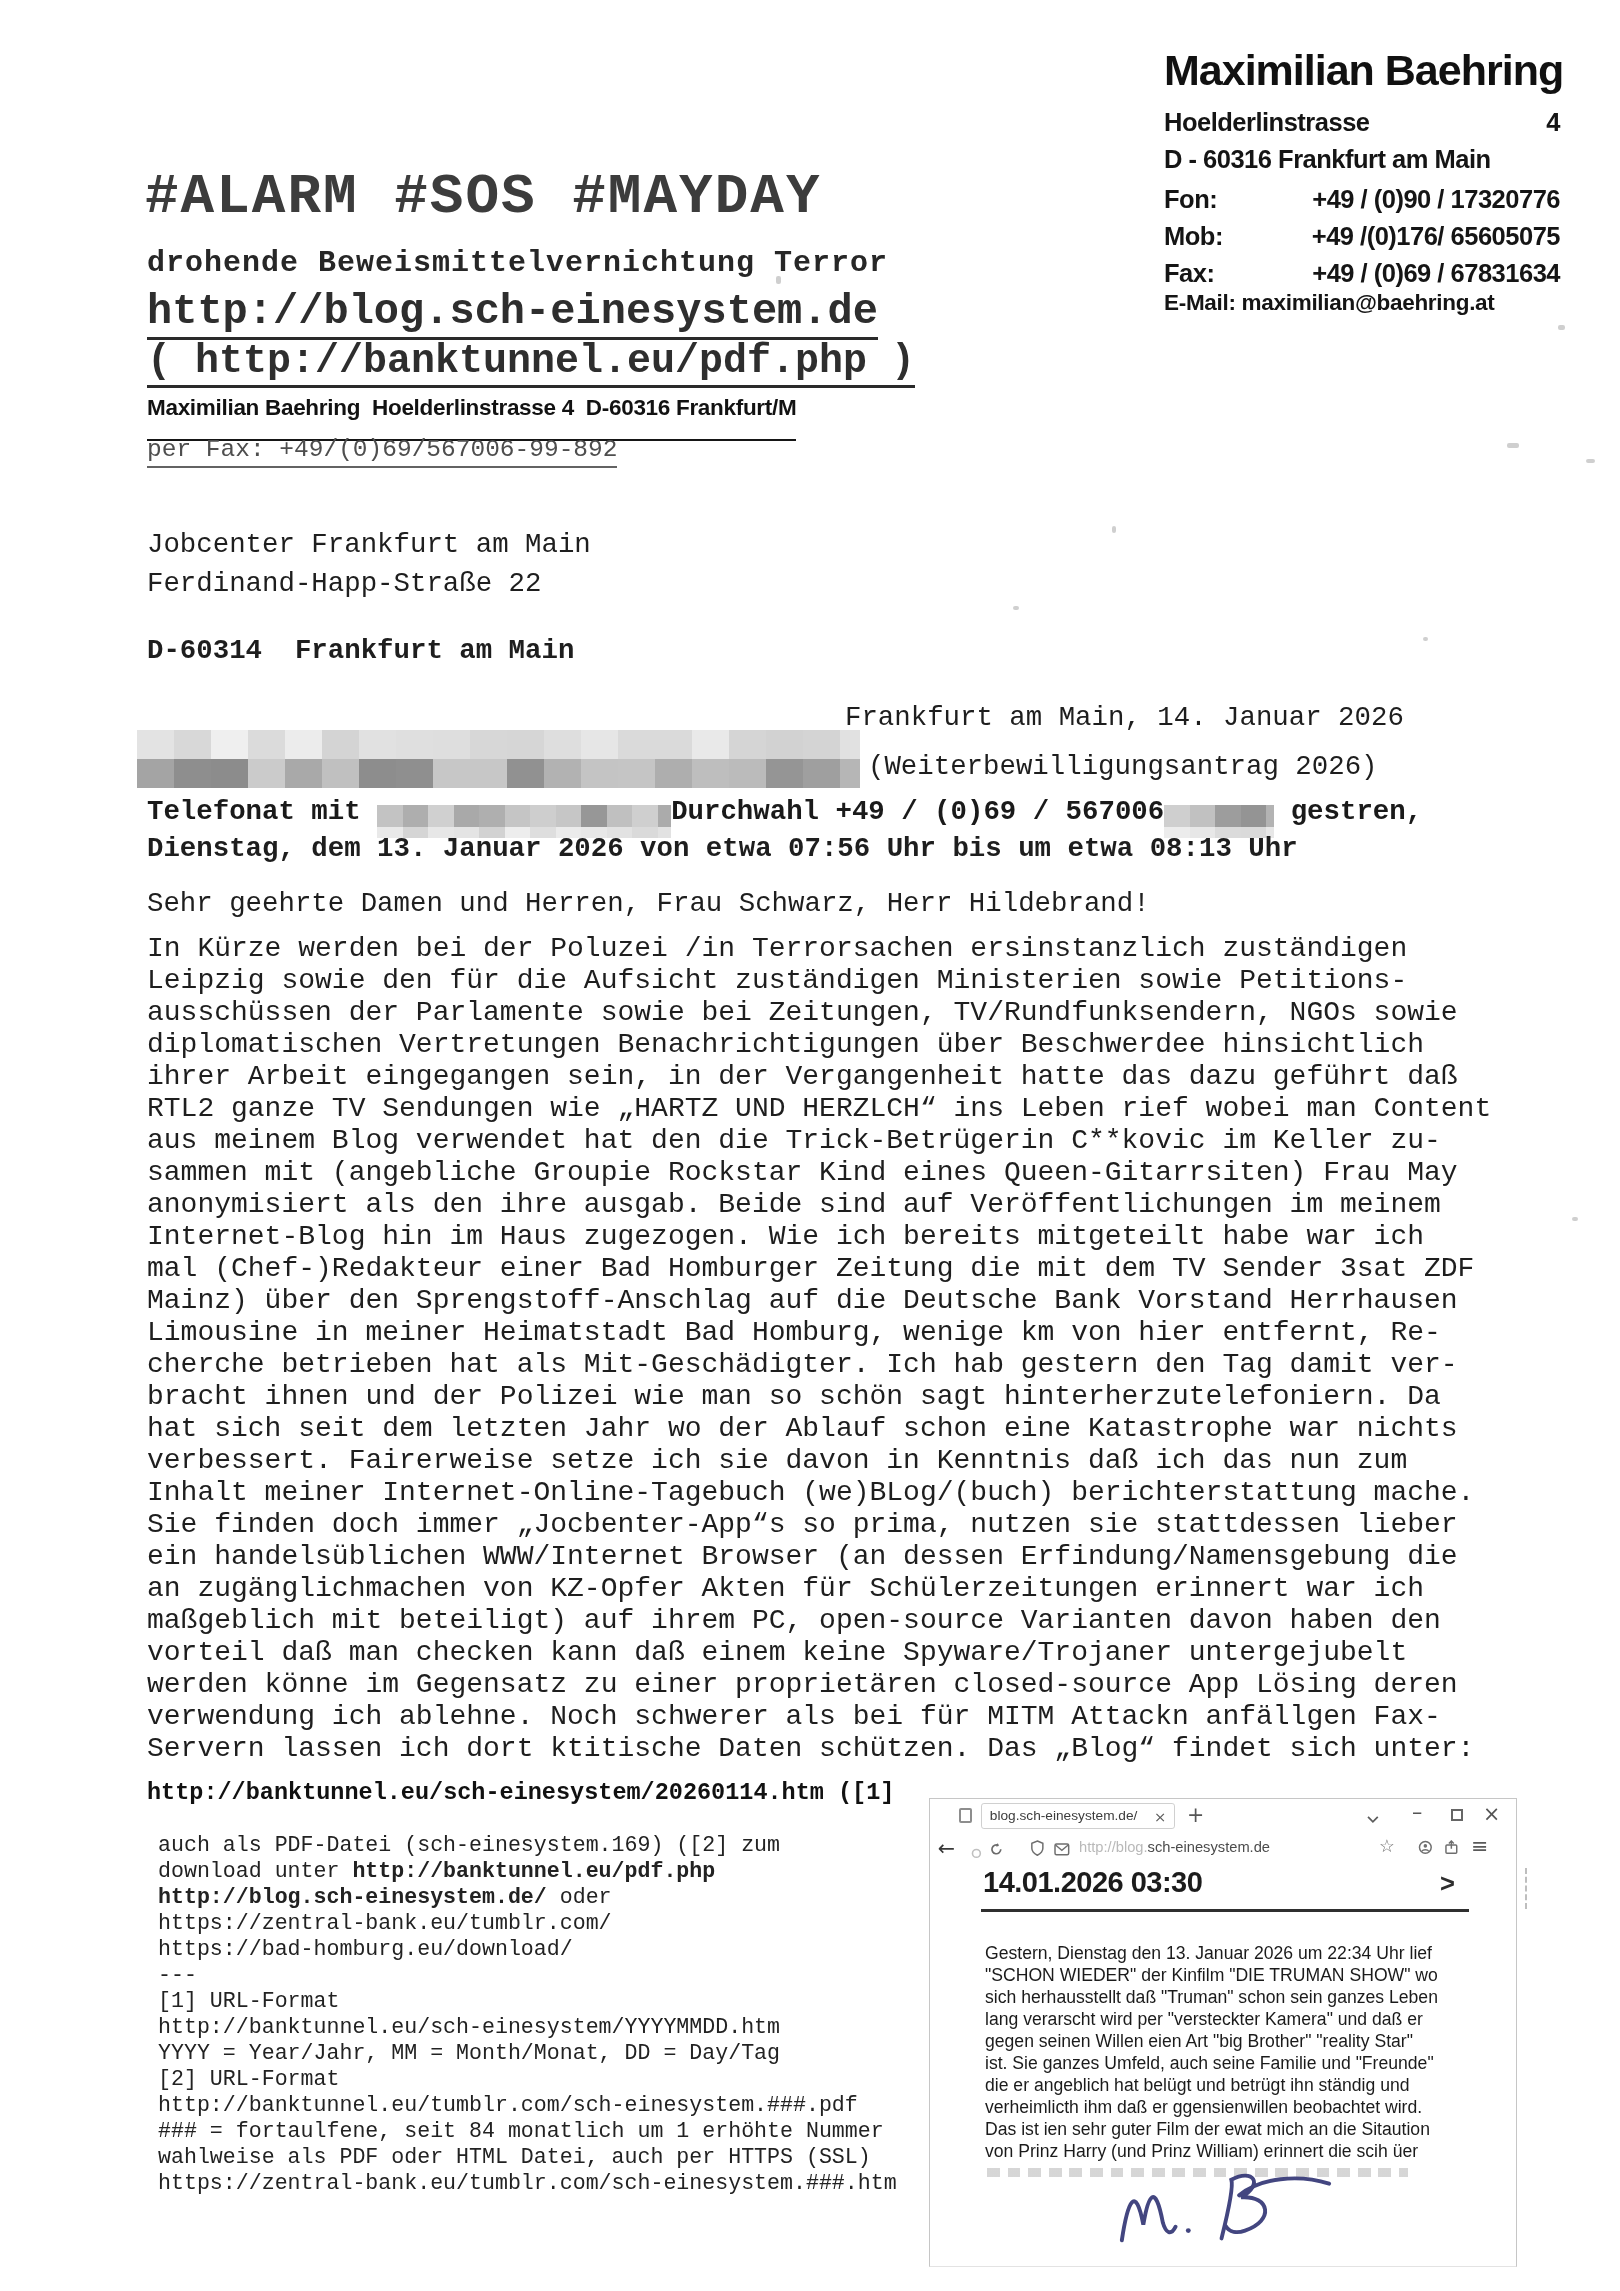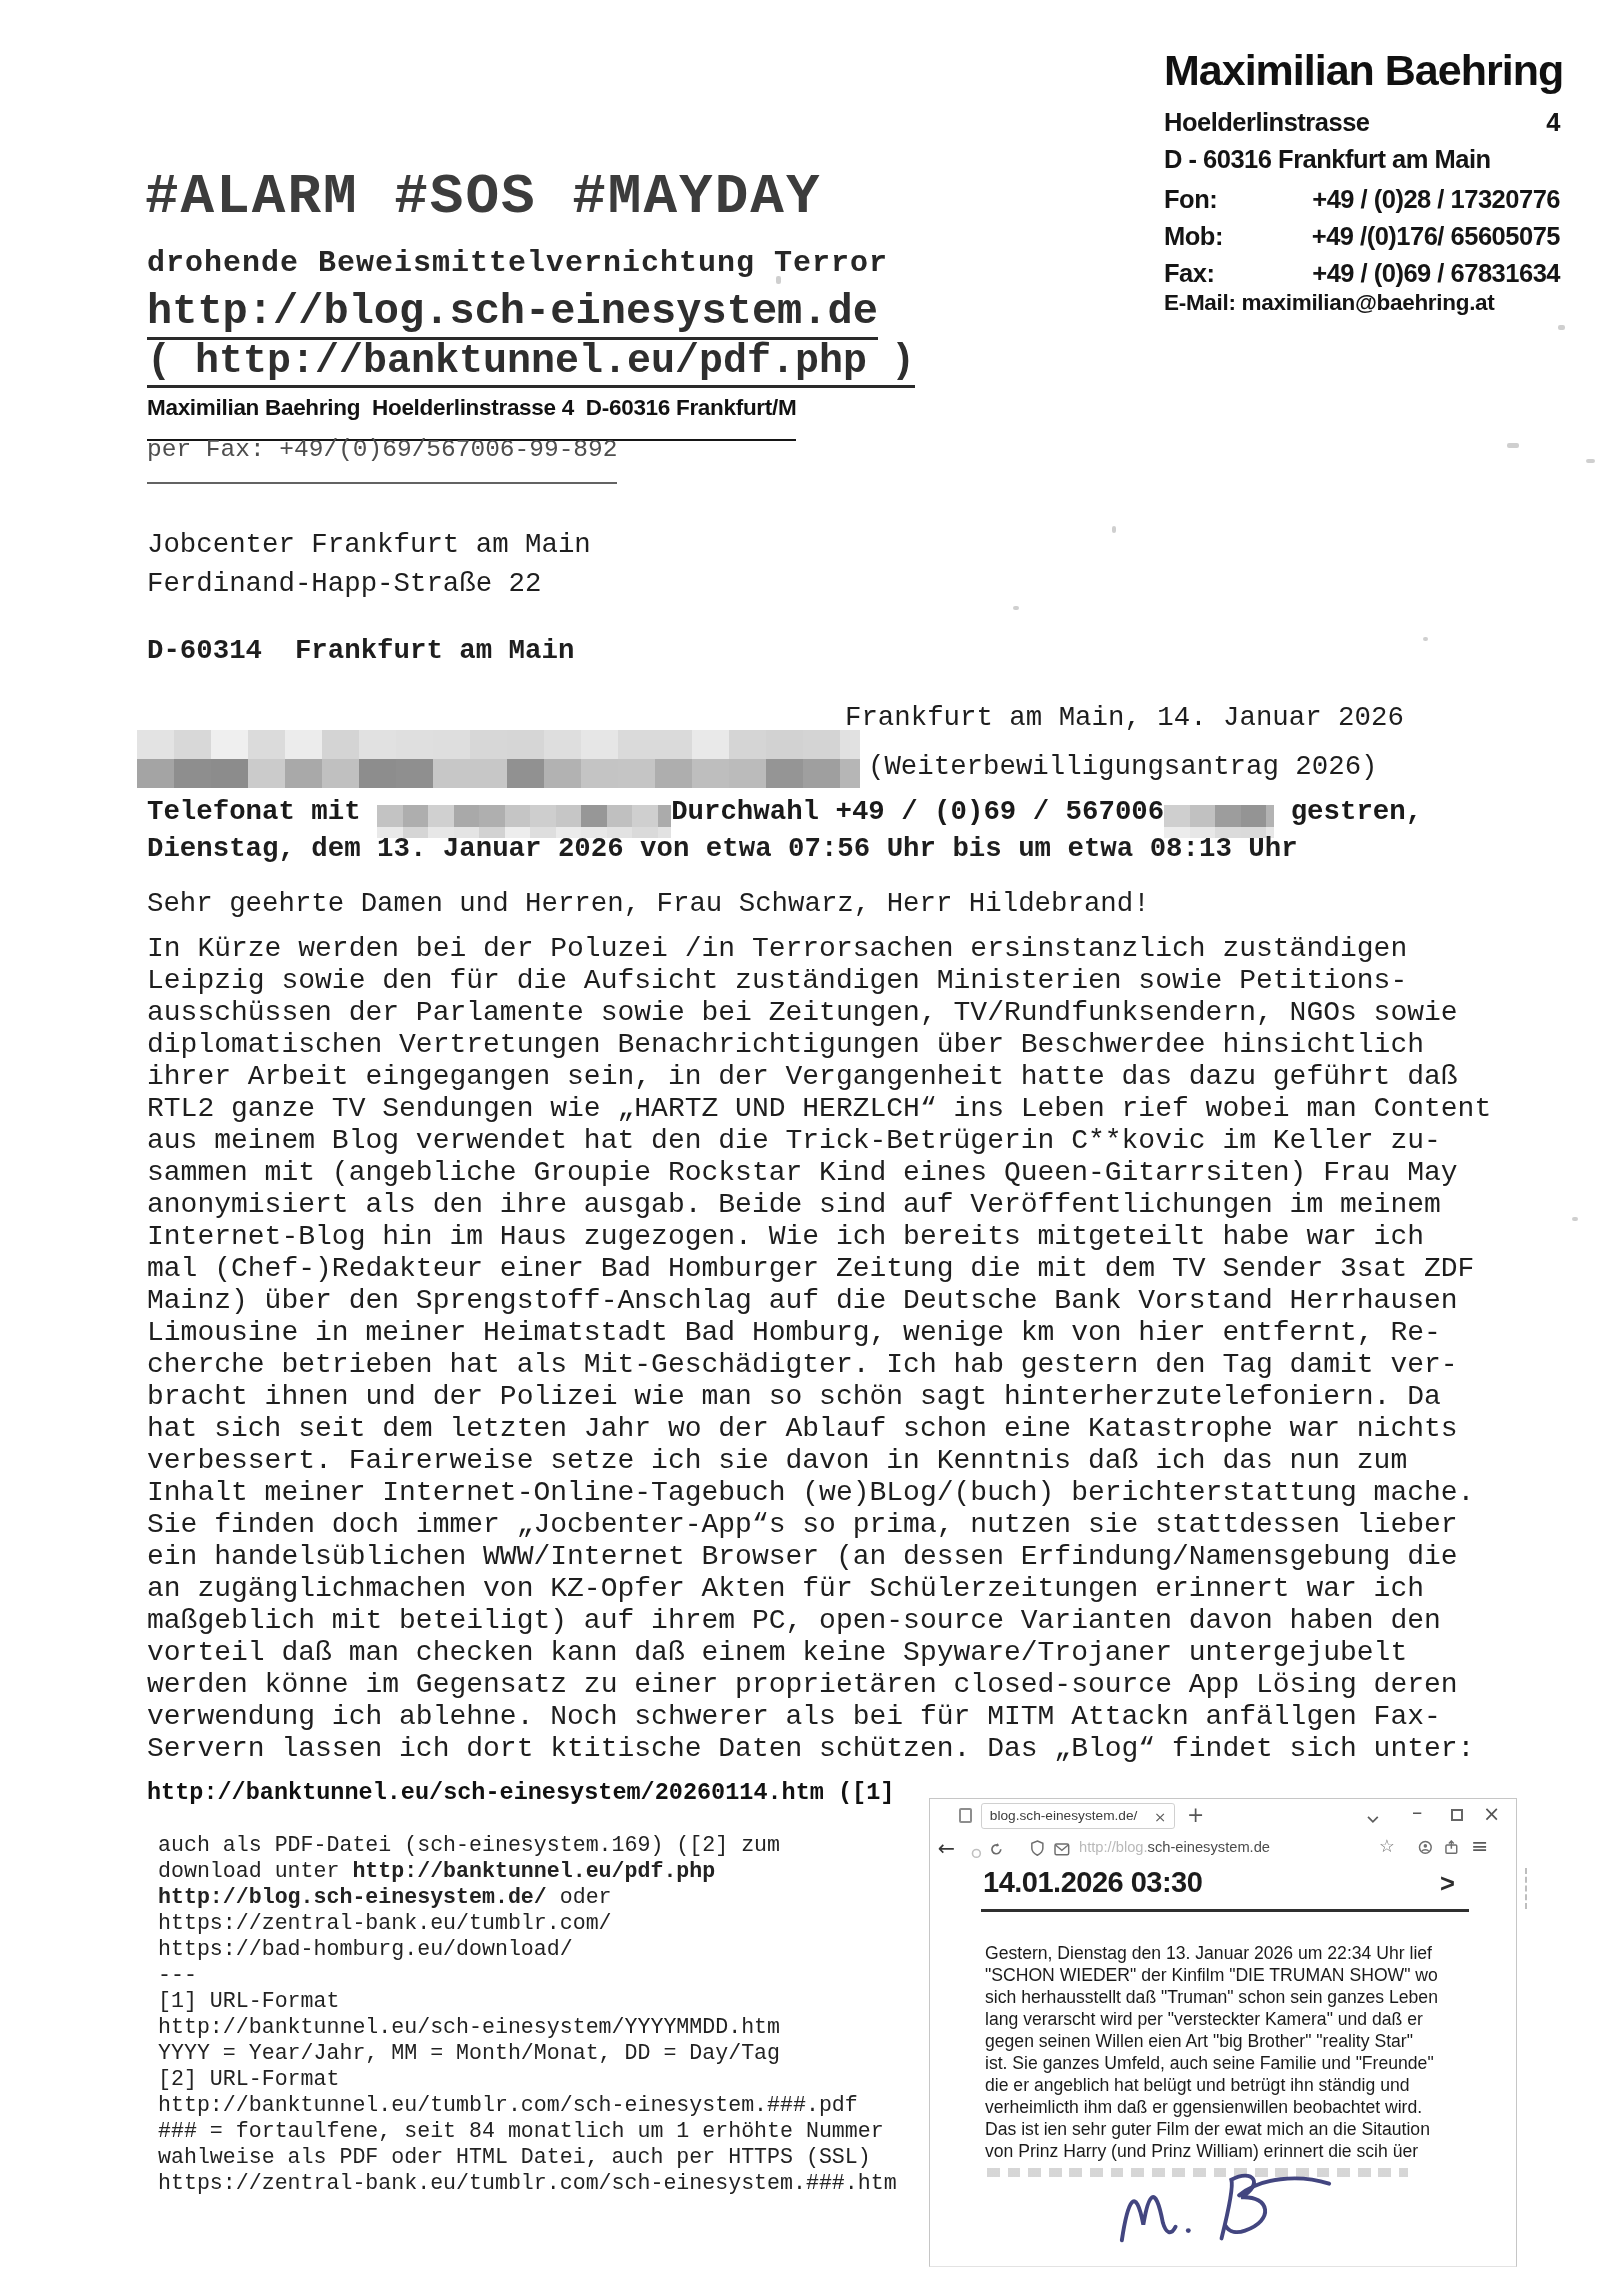--- a/index.html
+++ b/index.html
@@ -20,21 +20,21 @@
   .kv-value{margin-left:auto;}
   #contact-email{position:absolute;top:243px;left:0;font:bold 22.5px/1 "Liberation Sans",sans-serif;letter-spacing:-0.3px;color:#151515;}
 
   
   #masthead-headline{left:145px;top:169px;font:bold 56px/1 "Liberation Mono","DejaVu Sans Mono",monospace;letter-spacing:2px;color:#3c3c3c;}
   #masthead-subline{left:147px;top:248px;font:bold 30px/1 "Liberation Mono","DejaVu Sans Mono",monospace;letter-spacing:1px;color:#272727;}
   .bigurl{font-weight:bold;color:#2e2e2e;border-bottom:3.9px solid #2a2a2a;white-space:pre;}
   #url-primary{left:147px;top:291px;font-size:42px;line-height:1;padding-bottom:3.9px;}
   #url-secondary{left:147px;top:342px;font-size:40px;line-height:1;padding-bottom:2.9px;}
   #sender-line{left:147px;top:396px;font:bold 22.5px/1.1 "Liberation Sans",sans-serif;letter-spacing:-0.3px;color:#121212;border-bottom:2.9px solid #161616;padding-bottom:18px;white-space:pre;}
-  #fax-line{left:147px;top:437px;font:24.5px/1.1 "Liberation Mono","DejaVu Sans Mono",monospace;color:#4e4e4e;border-bottom:2px solid #636363;padding-bottom:18px;white-space:pre;}
+  #fax-line{left:147px;top:437px;font:24.5px/1.1 "Liberation Mono","DejaVu Sans Mono",monospace;color:#4e4e4e;border-bottom:2px solid #636363;padding-bottom:2px;white-space:pre;}
 
   
   .type28{font-size:27.4px;line-height:1.15;white-space:pre;color:#1e1e1e;}
   #recipient-1{left:147px;top:529px;}
   #recipient-2{left:147px;top:568px;}
   #recipient-3{left:147px;top:635px;font-weight:bold;}
   #dateline{left:845px;top:702px;}
 
   
   .mosaic{overflow:hidden;}
@@ -103,21 +103,21 @@
   <div class="contact-row" id="contact-street">
     <span class="kv-label">Hoelderlinstrasse</span>
     <span class="kv-value">4</span>
   </div>
   <div class="contact-row" id="contact-city">
     <span>D - 60316 Frankfurt am Main</span>
   </div>
   <div id="contact-phones">
       <div class="contact-row">
         <span class="kv-label">Fon:</span>
-        <span class="kv-value">+49 / (0)28 / 17320776</span>
+        <span class="kv-value">+49 / (0)90 / 17320776</span>
       </div>
       <div class="contact-row">
         <span class="kv-label">Mob:</span>
         <span class="kv-value">+49 /(0)176/ 65605075</span>
       </div>
       <div class="contact-row">
         <span class="kv-label">Fax:</span>
         <span class="kv-value">+49 / (0)69 / 67831634</span>
       </div>
     </div>

